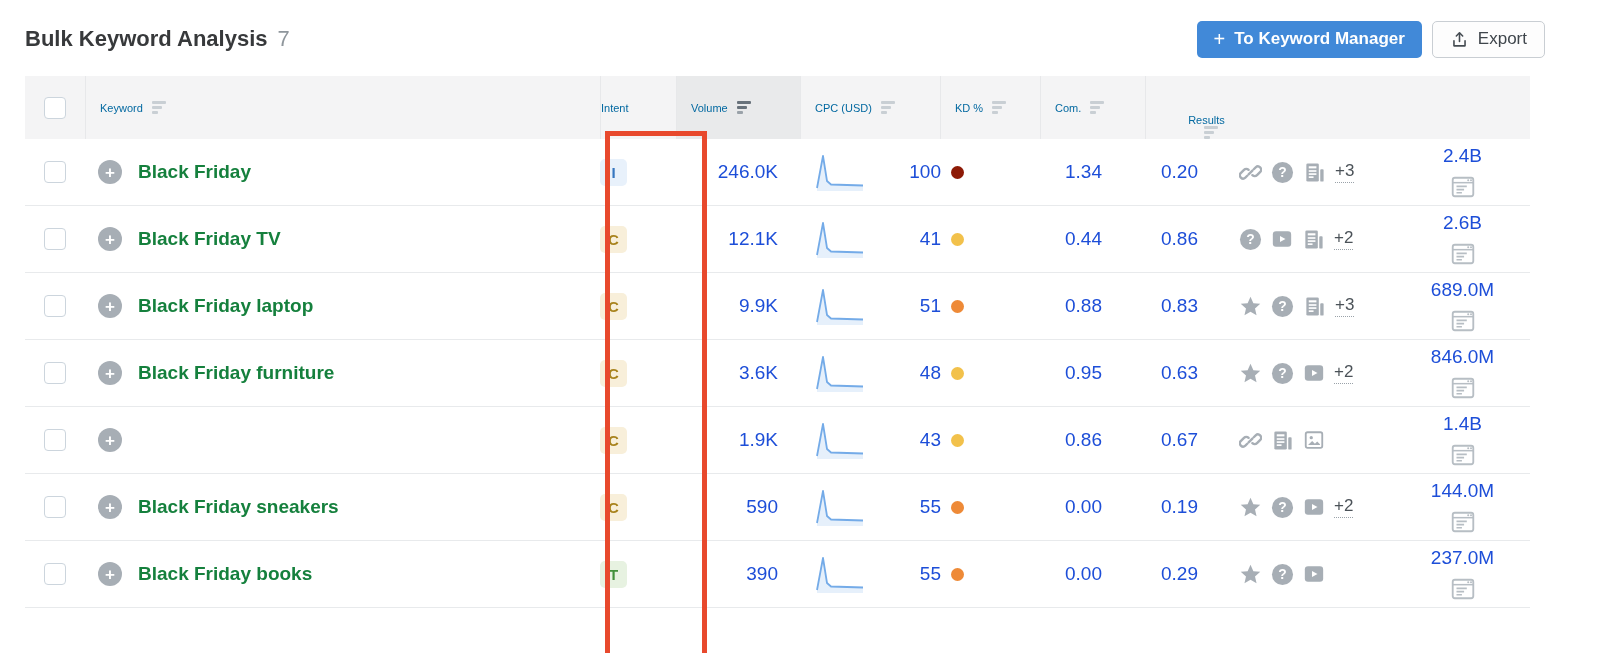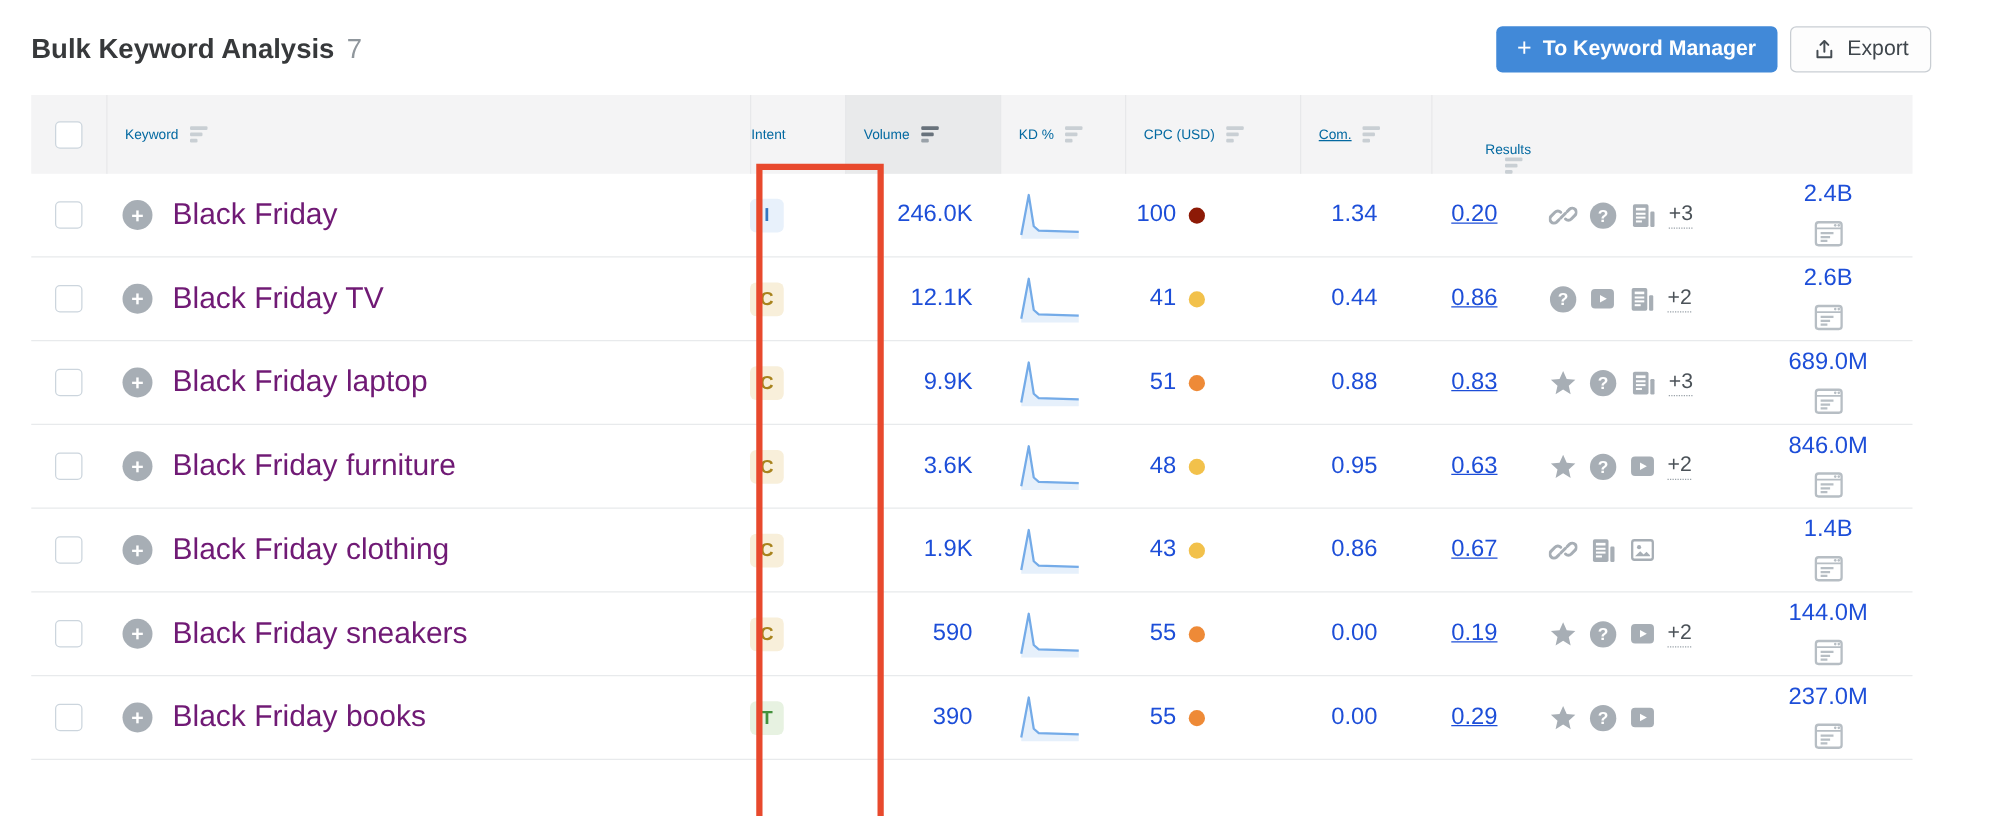--- a/index.html
+++ b/index.html
@@ -27,42 +27,42 @@
   .th:first-child { border-left:none; }
   .tr { display:flex; height:67px; border-bottom:1px solid #e8eaec; align-items:center; }
 
   .col-check   { width:60px;  justify-content:center; display:flex; align-items:center; padding-left:0; }
   .col-keyword { width:515px; }
   .col-intent  { width:76px;  padding-left:0; }
   .col-volume  { width:124px; }
   .col-trend   { width:80px;  justify-content:center; padding-left:0; }
   .col-kd      { width:100px; }
   .col-cpc     { width:140px; }
-  .col-com     { width:105px;text-decoration:underline; }
+  .col-com     { width:105px; }
   .col-serp    { width:175px; }
   .col-results { width:130px;flex-direction:column; }
 
   .th.col-volume { background:#e9eaeb; }
   .th.col-results { justify-content:flex-end; padding-right:22px; }
 
   .sort { display:inline-flex; flex-direction:column; gap:2px; margin-left:9px; }
   .sort i { display:block; height:3px; background:#c9cfd4; border-radius:1px; }
   .sort i:nth-child(1){ width:14px; } .sort i:nth-child(2){ width:10px; } .sort i:nth-child(3){ width:6px; }
   .sort.active i { background:#68727b; }
   .sort.active i:nth-child(3){ background:#9aa2a9; }
 
   .checkbox { width:22px; height:22px; background:#fff; border:1.5px solid #ccd5dd;
               border-radius:4px; cursor:pointer; }
 
   .cell { display:flex; align-items:center; font-size:19px; }
   .kw-cell { gap:16px; padding-left:13px; }
   .plus-circle { width:24px; height:24px; border-radius:50%; background:#a7aeb5; color:#fff;
                  display:flex; align-items:center; justify-content:center; font-size:17px;
                  font-weight:bold; cursor:pointer; flex:0 0 auto; line-height:1; }
-  .kw-link { color:#701a75; font-weight:normal; text-decoration:none; font-size:24px; cursor:pointer; }
+  .kw-link { color:#15803d; font-weight:bold; text-decoration:none; font-size:19px; cursor:pointer; }
 
   .intent-badge { width:27px; height:27px; border-radius:5px; display:flex; align-items:center;
                   justify-content:center; font-size:15px; font-weight:bold; }
 
   .num-cell { justify-content:flex-end; color:#1d4ed8; }
   .col-volume.num-cell { padding-right:22px; }
   .col-kd.num-cell { padding-right:16px; gap:10px; }
   .col-cpc.num-cell { padding-right:18px; }
   .col-com.num-cell { padding-right:27px; }
   .kd-dot { width:13px; height:13px; border-radius:50%; flex:0 0 auto; }
@@ -123,30 +123,30 @@
       <span>Intent</span>
     </div>
     <div class="th col-volume">
       <span>Volume</span>
       <span class="sort active">
           <i></i>
           <i></i>
           <i></i>
         </span>
     </div>
+    <div class="th col-cpc">
+      <span>CPC (USD)</span>
+      <span class="sort">
+          <i></i>
+          <i></i>
+          <i></i>
+        </span>
+    </div>
     <div class="th col-kd">
       <span>KD %</span>
-      <span class="sort">
-          <i></i>
-          <i></i>
-          <i></i>
-        </span>
-    </div>
-    <div class="th col-cpc">
-      <span>CPC (USD)</span>
       <span class="sort">
           <i></i>
           <i></i>
           <i></i>
         </span>
     </div>
     <div class="th col-com">
       <span>Com.</span>
       <span class="sort">
           <i></i>
@@ -413,21 +413,20 @@
           </span>
     </div>
   </div>
 
   <div class="tr">
     <div class="cell col-check">
       <span class="checkbox"></span>
     </div>
     <div class="cell col-keyword kw-cell">
       <span class="plus-circle">+</span>
-      <a class="kw-link">Black Friday clothing</a>
     </div>
     <div class="cell col-intent">
       <span class="intent-badge" style="background: rgb(248, 239, 218); color: rgb(168, 131, 29);">C</span>
     </div>
     <div class="cell col-volume num-cell">1.9K</div>
     <div class="cell col-trend">
           <svg width="52" height="42" viewBox="0 0 52 42">
             <path d="M3 37 L9 5 L13 30 L17 33.5 L49 34.5 L49 40 L3 40 Z" fill="#74abe8" fill-opacity="0.18"></path>
             <path d="M3 37 L9 5 L13 30 L17 33.5 L49 34.5" fill="none" stroke="#74abe8" stroke-width="1.8" stroke-linejoin="round"></path>
           </svg>

